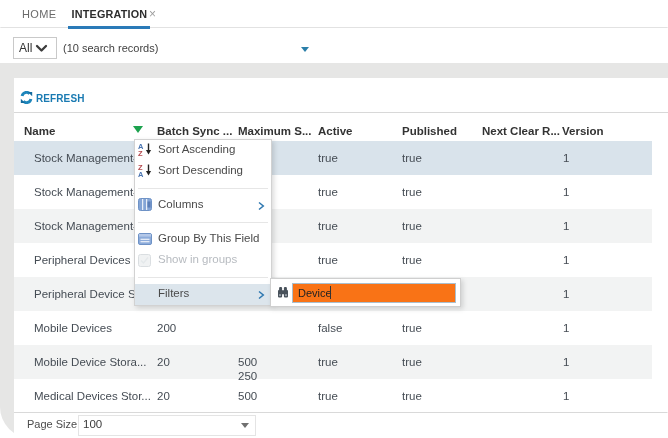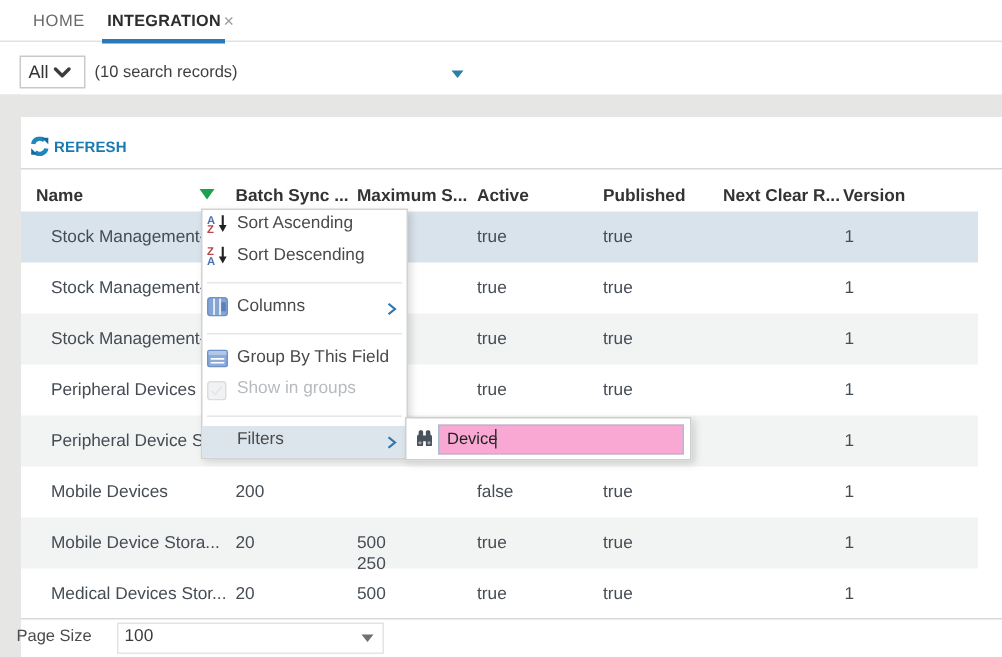--- a/index.html
+++ b/index.html
@@ -1,17 +1,17 @@
 <!DOCTYPE html>
 <html><head>
 <meta charset="utf-8">
 <style>
   html,body{margin:0;padding:0;}
   #page{position:relative;width:668px;height:438px;background:#fff;overflow:hidden;
-        font-family:"Liberation Sans",sans-serif;}
+        font-family:"Liberation Sans",sans-serif;border-radius:31px;}
   .abs{position:absolute;}
   
   #tabbar{left:0;top:0;width:668px;height:27px;background:#fff;border-bottom:1px solid #e2e2e2;}
   #home{left:22px;top:8px;font-size:11px;color:#6a6a6a;letter-spacing:.4px;}
   #integ{left:71.5px;top:7.5px;font-size:10.8px;font-weight:bold;color:#2d2d2d;letter-spacing:.2px;}
   #tabx{left:149px;top:7px;font-size:12px;color:#9e9e9e;}
   #underline{left:68px;top:25.5px;width:82px;height:3px;background:#2a7ab8;}
   
   #allbox{left:13px;top:37px;width:44px;height:22px;border:1px solid #c9c9c9;box-sizing:border-box;background:#fff;}
   #alltxt{left:19px;top:41px;font-size:12px;color:#333;}
@@ -25,38 +25,38 @@
   #refreshtxt{left:36px;top:93px;font-size:10px;font-weight:bold;color:#197ab2;letter-spacing:.1px;}
   #refreshline{left:14px;top:112px;width:654px;height:1px;background:#d8d8d8;}
   
   .hdr{top:125px;font-size:11.5px;font-weight:bold;color:#333;}
   #greentri{left:133px;top:126px;width:0;height:0;border-left:5px solid transparent;border-right:5px solid transparent;border-top:7px solid #1ca24e;}
   
   .row{left:14px;width:638px;height:34px;}
   .cell{font-size:11.5px;color:#454c54;}
   
   #pbline{left:14px;top:412px;width:654px;height:1px;background:#d9d9d9;}
-  #pslabel{left:11px;top:418px;font-size:11px;color:#4c4c4c;}
+  #pslabel{left:27px;top:418px;font-size:11px;color:#4c4c4c;}
   #psfield{left:78px;top:415px;width:178px;height:21px;border:1px solid #e4e4e4;box-sizing:border-box;background:#fff;}
   #psval{left:83px;top:418px;font-size:11.5px;color:#3c3c3c;}
   #psarrow{left:241px;top:423px;width:0;height:0;border-left:4px solid transparent;border-right:4px solid transparent;border-top:5px solid #707070;}
   
   #menu{left:134px;top:139px;width:136px;height:165px;background:#fff;border:1px solid #d2d2d2;
         box-shadow:2px 2px 5px rgba(0,0,0,.15);box-sizing:content-box;z-index:5;}
   .mi{position:absolute;left:0;width:136px;height:21px;}
   .mtxt{position:absolute;left:23px;top:3px;font-size:11.5px;color:#4a4a4a;}
   .msep{position:absolute;left:3px;width:130px;height:1px;background:#e6e6e6;}
   .micon{position:absolute;left:3px;}
   .marrow{position:absolute;left:123px;top:6px;}
   #mi-filters{top:144px;background:#dce5ec;text-decoration:underline;}
   .disabled{color:#b7bbc0;}
   
   #submenu{left:270px;top:278px;width:191px;height:29px;background:#fff;border:1px solid #cfcfcf;
            box-shadow:2px 2px 5px rgba(0,0,0,.15);box-sizing:border-box;z-index:6;}
-  #finput{position:absolute;left:21px;top:4px;width:164px;height:20px;border:1px solid #aabfce;box-sizing:border-box;background:#f9a8d4;}
+  #finput{position:absolute;left:21px;top:4px;width:164px;height:20px;border:1px solid #aabfce;box-sizing:border-box;background:#f97316;}
   #ftext{position:absolute;left:5px;top:3px;font-size:11px;color:#222;}
   #caret{position:absolute;left:37px;top:2px;width:1px;height:13px;background:#333;}
 </style>
 </head>
 <body>
 <div id="page">
 
   <div class="abs" id="tabbar"></div>
   <div class="abs" id="home">HOME</div>
   <div class="abs" id="integ">INTEGRATION</div>

